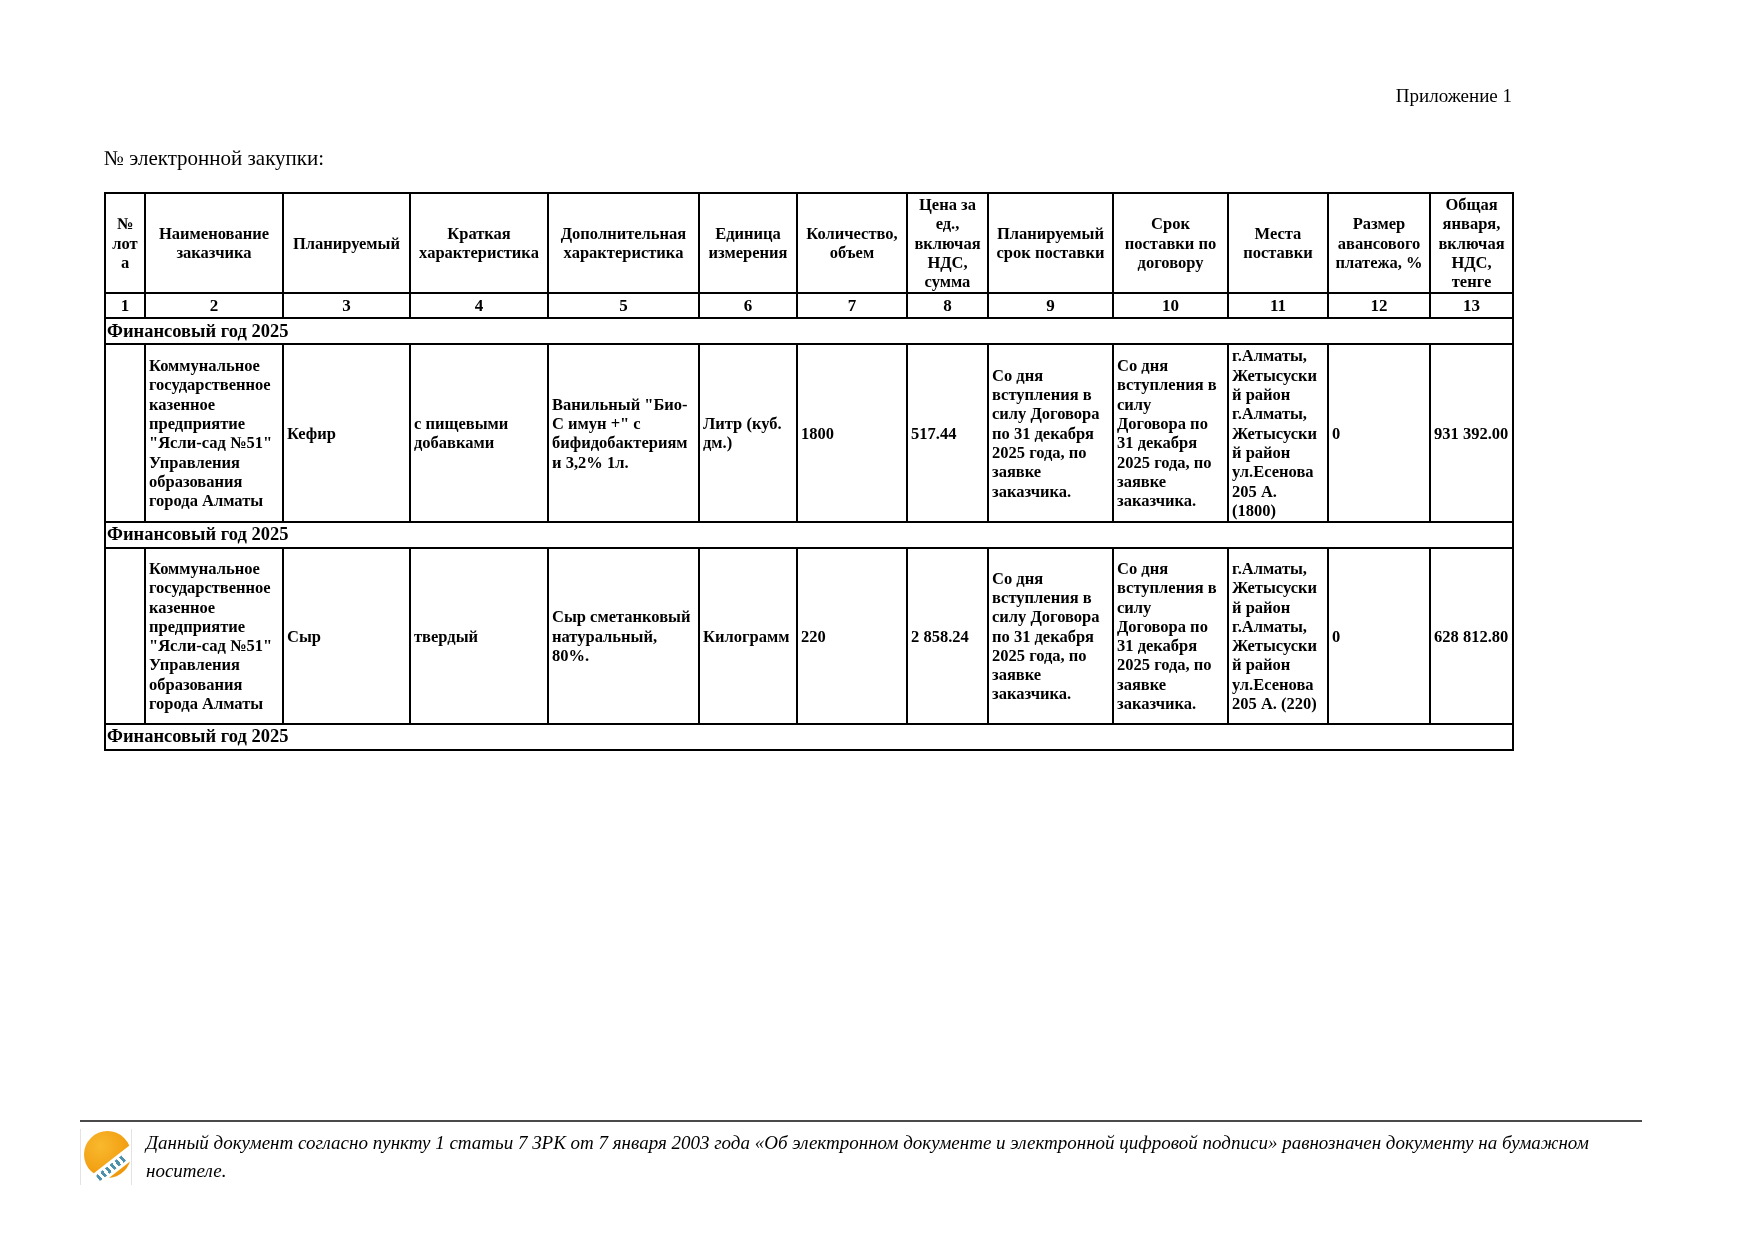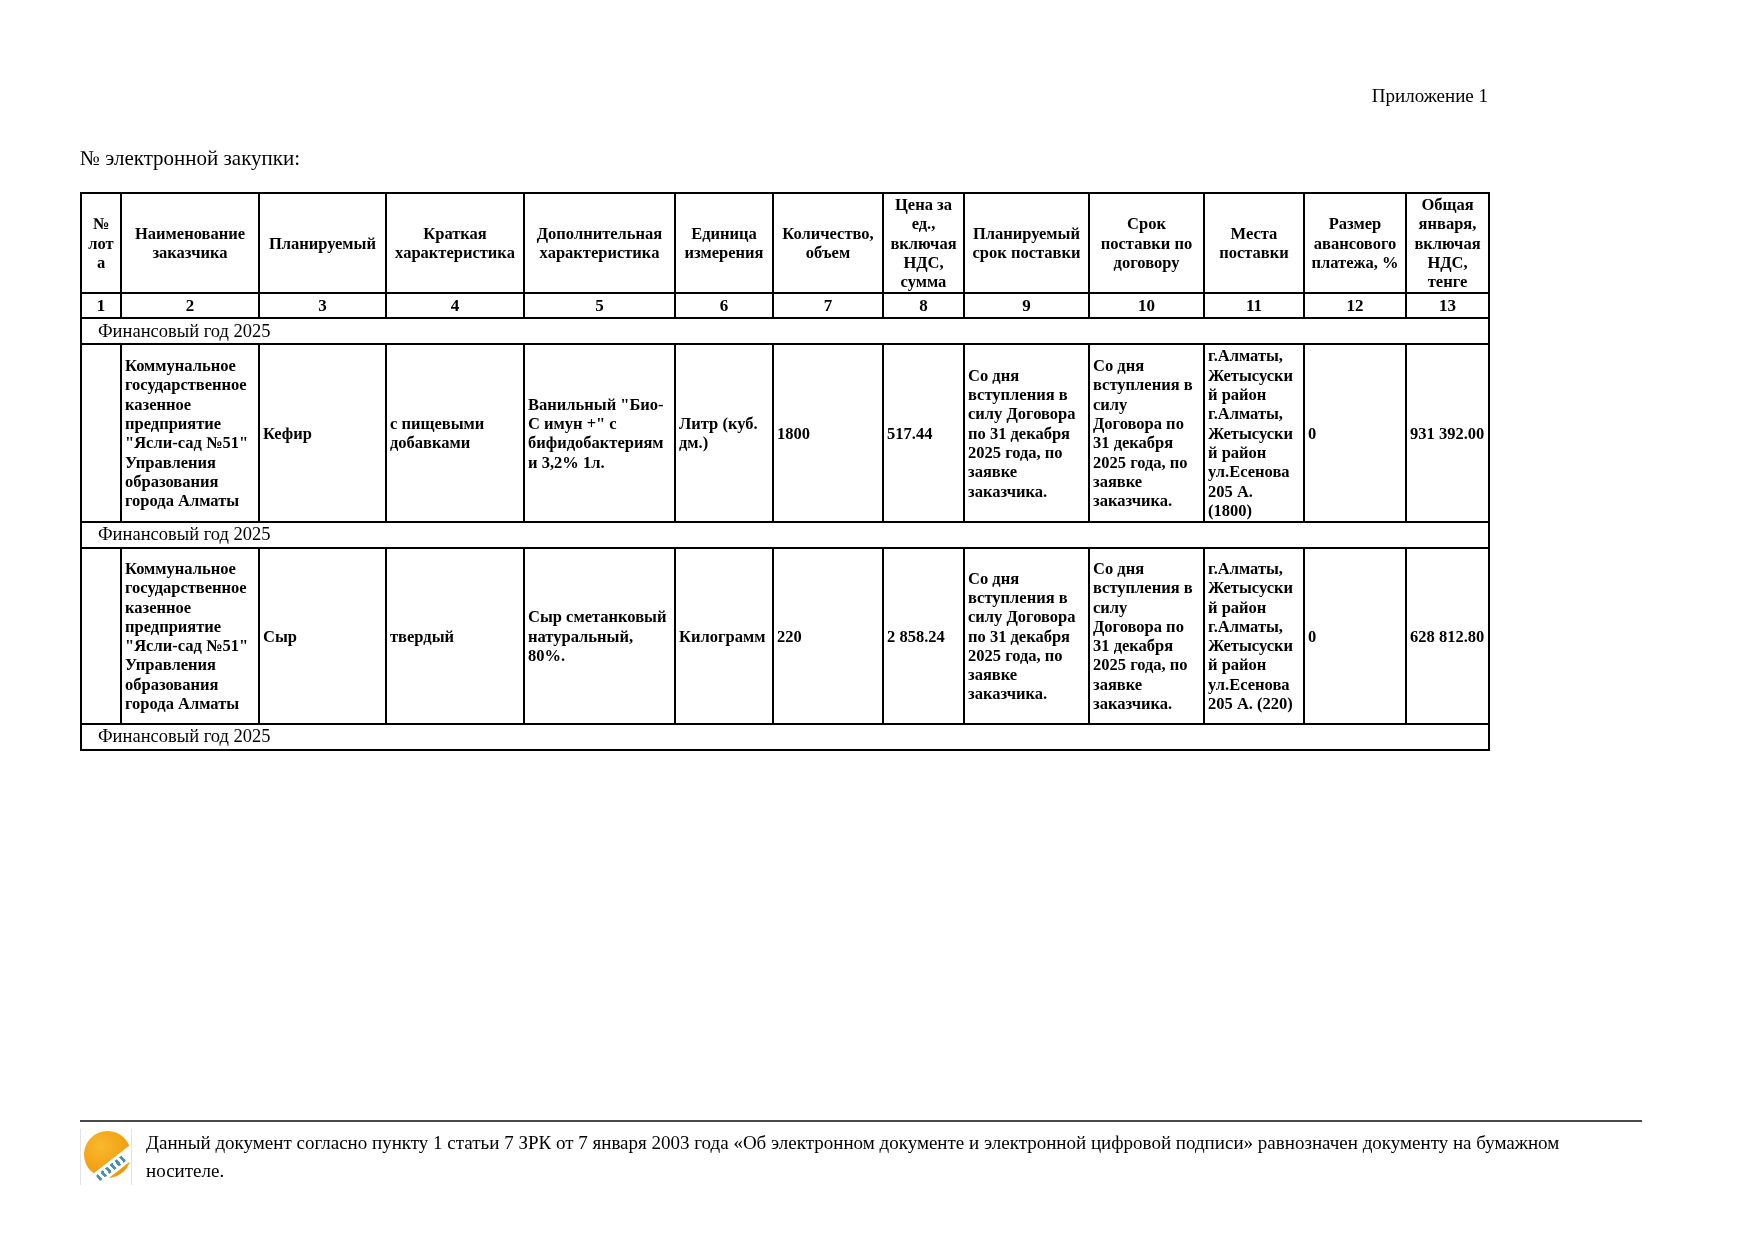--- a/index.html
+++ b/index.html
@@ -1,43 +1,43 @@
 <!DOCTYPE html>
 <html><head>
 <meta charset="utf-8">
 <style>
   * { margin:0; padding:0; box-sizing:border-box; }
   html,body { background:#fff; }
   body {
     width:1754px; height:1241px; position:relative; overflow:hidden;
     font-family:"Liberation Serif", serif; color:#000;
   }
-  .content { width:1408px; margin-left:80px; }
+  .content { width:1408px; margin-left:104px; }
   .appendix { margin-top:85px; text-align:right; font-size:19px; }
   .doc-title { margin-top:36px; text-align:center; font-size:19px; font-weight:bold; }
   .meta { margin-top:38px; font-size:21px; line-height:27px; }
   table.goods {
     margin-top:20px; border-collapse:collapse; width:1408px; table-layout:fixed;
   }
   table.goods th, table.goods td {
     border:2px solid #000; font-size:16.5px; line-height:1.17;
     padding:1px 3px; vertical-align:middle; overflow:hidden;
     word-wrap:break-word;
   }
   table.goods th { font-weight:bold; text-align:center; }
   tr.header-row th { height:100px; }
   tr.numbers-row td { height:25px; text-align:center; font-weight:bold; font-size:17px; }
-  tr.band-row td { height:26px; font-weight:normal; font-size:18.5px; padding-left:16px; }
+  tr.band-row td { height:26px; font-weight:bold; font-size:18.5px; padding-left:1px; }
   tr.data-row { height:176px;font-weight:bold; }
   tr.data-row td { text-align:left; }
   .footer {
     position:absolute; left:80px; top:1120px; width:1562px;
     border-top:2px solid #4a4a4a; padding-top:7px;
   }
-  .footer-inner { display:flex; align-items:center; gap:14px; }
+  .footer-inner { display:flex; align-items:center; gap:14px;font-style:italic; }
   .logo {
     position:relative; flex:0 0 52px; width:52px; height:56px; display:block;
     border-left:1px solid #e3e3e3; border-right:1px solid #e3e3e3; overflow:hidden;
   }
   .logo-ball {
     position:absolute; left:3px; top:2px; width:47px; height:47px; border-radius:50%;
     background: radial-gradient(circle at 35% 32%, #f9b92e 0%, #f3a114 55%, #ea8c00 100%);
   }
   .logo-stripe {
     position:absolute; left:-12px; bottom:8px; width:78px; height:13px;

